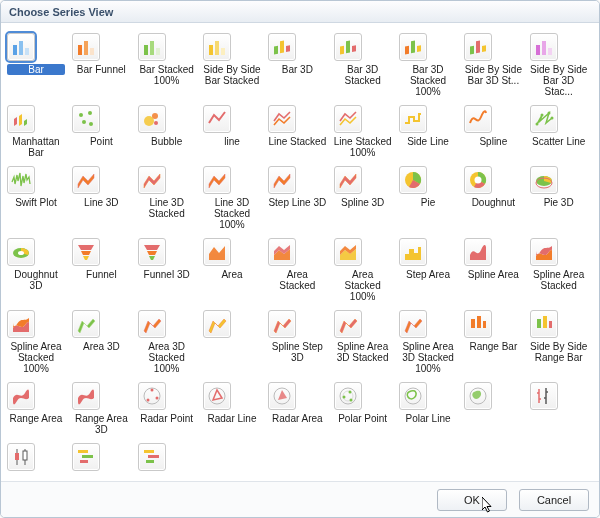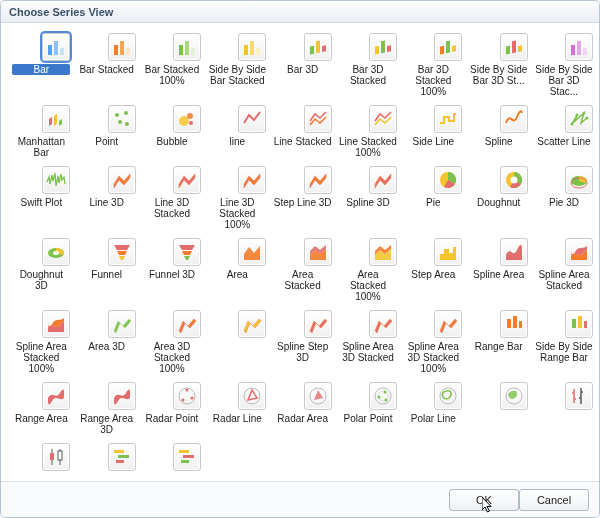--- a/index.html
+++ b/index.html
@@ -1,27 +1,27 @@
 <!DOCTYPE html>
 <html><head>
 <meta charset="utf-8">
 <style>
 * { box-sizing: border-box; }
 body { margin: 0; font-family: Tahoma, Arial, sans-serif; font-size: 11px; background: #fff; }
 .window { width: 600px; height: 518px; border: 1px solid #b8c6d4; border-radius: 5px; background: #fff; display: flex; flex-direction: column; overflow: hidden; box-shadow: 0 0 2px rgba(0,0,0,0.15); }
 .titlebar { height: 22px; line-height: 22px; padding: 0 8px; font-weight: bold; color: #3a506b; background: linear-gradient(#fdfdfe, #e8edf3); border-bottom: 1px solid #cfd8e2; }
 .body { flex: 1; padding: 8px 6px 4px 6px; overflow: hidden; }
 .grid { display: grid; grid-template-columns: repeat(9, 1fr); gap: 2px 2px; }
-.cell { display: flex; flex-direction: column; align-items: flex-end; padding: 2px 0 4px 0; border-radius: 3px; cursor: pointer; }
+.cell { display: flex; flex-direction: column; align-items: flex-start; padding: 2px 0 4px 0; border-radius: 3px; cursor: pointer; }
 .cell.selected .thumb { outline: 2px solid #4f8bd6; }
 .cell.selected .txt { background: #3b78cc; color: #fff; border-radius: 2px; padding: 0 3px; }
 .thumb { width: 28px; height: 28px; border: 1px solid #c9c9c9; border-radius: 3px; background: linear-gradient(#ffffff, #f0f0f0); display: flex; align-items: center; justify-content: center; box-shadow: inset 0 0 0 1px #fff; }
 .thumb svg { width: 20px; height: 20px; }
 .txt { margin-top: 3px; font-size: 10px; line-height: 11px; text-align: center; color: #222; width: 58px; min-height: 11px; word-break: break-word; }
-.footer { height: 36px; border-top: 1px solid #dfe4ea; display: flex; align-items: center; justify-content: flex-end; padding: 0 10px; background: #fafbfc; gap: 0; }
+.footer { height: 36px; border-top: 1px solid #dfe4ea; display: flex; align-items: center; justify-content: flex-end; padding: 0 10px; background: #fafbfc; gap: 12px; }
 .btn { min-width: 70px; height: 22px; border: 1px solid #b0b9c4; border-radius: 3px; background: linear-gradient(#ffffff, #eef1f5); font-size: 11px; color: #222; cursor: pointer; }
 .cursor { position: absolute; left: 482px; top: 497px; width: 12px; height: 18px; pointer-events: none; }
 .cursor svg { width: 12px; height: 18px; }
 .window-wrap { position: relative; width: 600px; height: 518px; border-radius: 15px; }
 </style>
 </head>
 <body>
 
 <div class="window-wrap">
 <div class="window">
@@ -39,21 +39,21 @@
             <div class="txt">Bar</div>
           </div>
           <div class="cell">
             <div class="thumb">
               <svg viewBox="0 0 20 20">
                 <rect x="2" y="8" width="4" height="10" fill="#f27c2a"></rect>
                 <rect x="8" y="4" width="4" height="14" fill="#f5a35a"></rect>
                 <rect x="14" y="11" width="4" height="7" fill="#fbe3cb"></rect>
               </svg>
             </div>
-            <div class="txt">Bar Stacked</div>
+            <div class="txt">Bar Funnel</div>
           </div>
           <div class="cell">
             <div class="thumb">
               <svg viewBox="0 0 20 20">
                 <rect x="2" y="8" width="4" height="10" fill="#7cc24a"></rect>
                 <rect x="8" y="4" width="4" height="14" fill="#a7da7c"></rect>
                 <rect x="14" y="11" width="4" height="7" fill="#e3f1d5"></rect>
               </svg>
             </div>
             <div class="txt">Bar Stacked 100%</div>

